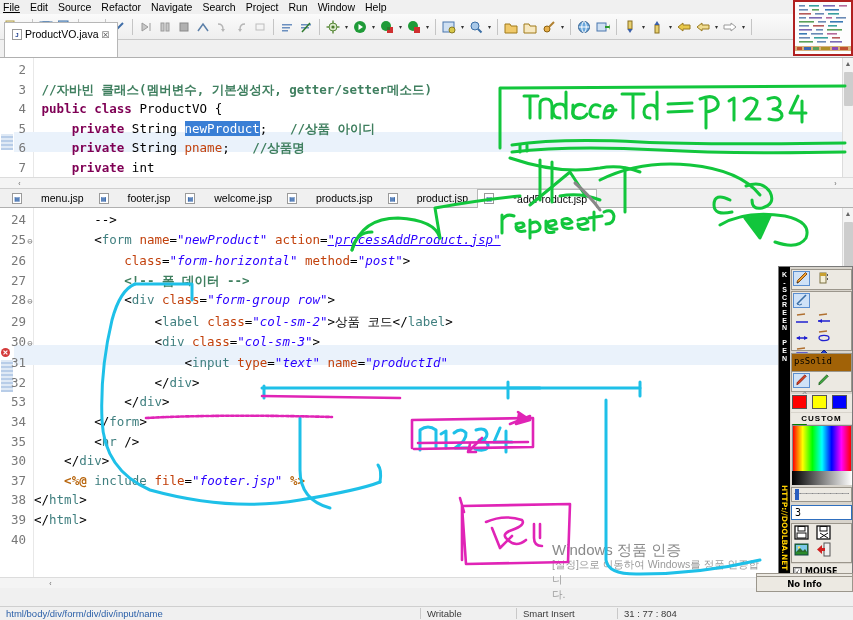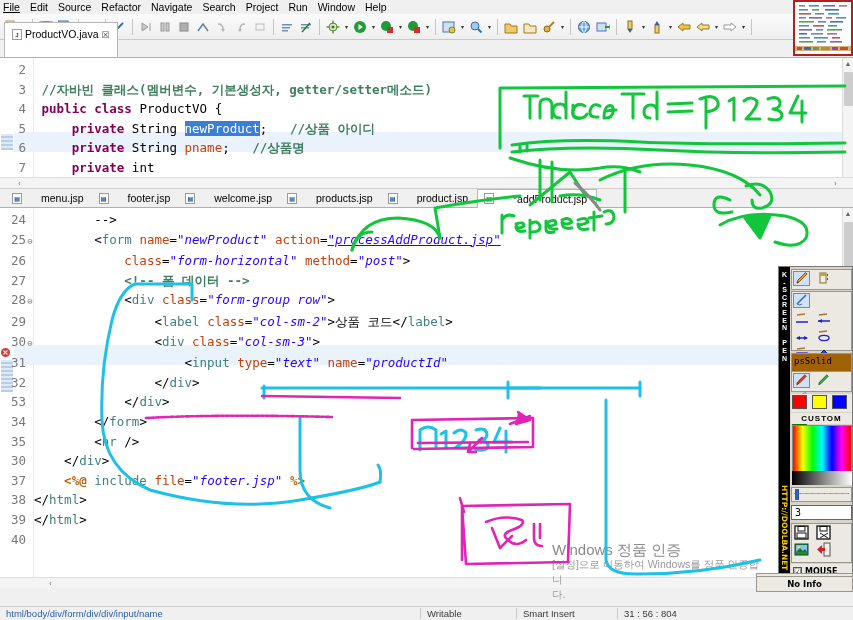--- a/index.html
+++ b/index.html
@@ -485,21 +485,21 @@
   <div class="wm2">다.</div>
 </div>
 
 <div id="statusbar">
   <div class="cell" style="width:420px;color:#2a5fa8;">html/body/div/form/div/div/input/name</div>
   <div class="sep"></div>
   <div class="cell" style="width:95px;">Writable</div>
   <div class="sep"></div>
   <div class="cell" style="width:100px;">Smart Insert</div>
   <div class="sep"></div>
-  <div class="cell">31 : 56 : 804</div>
+  <div class="cell">31 : 77 : 804</div>
 </div>
 
 <div id="minimap">
   <svg width="56" height="52" viewBox="0 0 56 52">
     <rect width="56" height="52" fill="#fdfdfd"></rect>
     <g fill="#6a8ab5">
       <rect x="4" y="3" width="6" height="1.6"></rect>
         <rect x="14" y="3" width="10" height="1.6" fill="#3aa0a0"></rect>
       <rect x="28" y="3" width="12" height="1.6" fill="#7a6ab5"></rect>
         <rect x="44" y="3" width="8" height="1.6" fill="#b56a9a"></rect>

